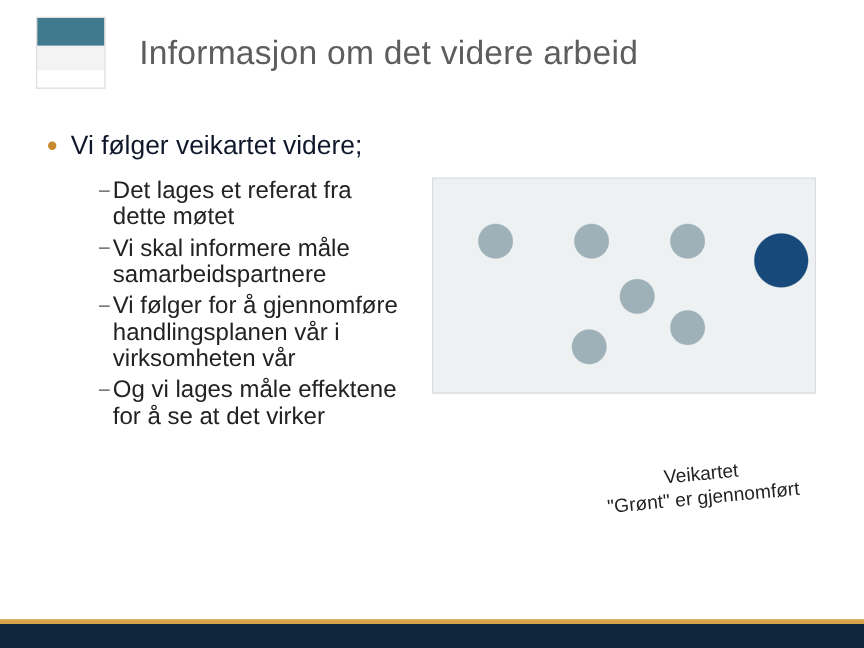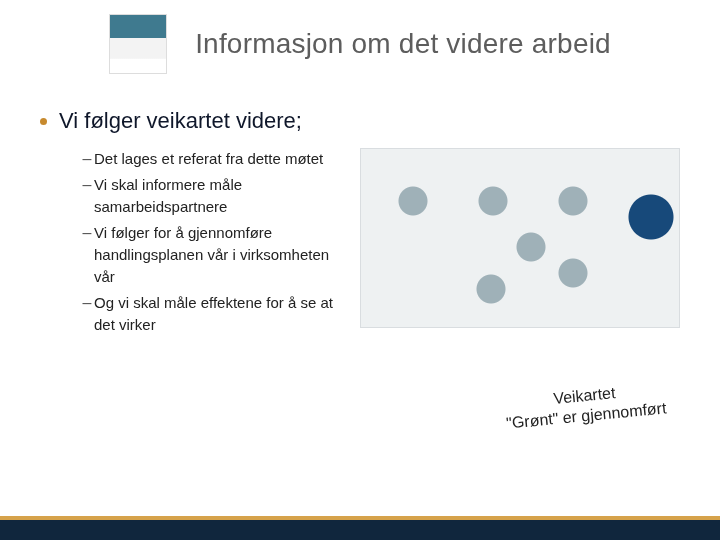--- a/index.html
+++ b/index.html
@@ -1,34 +1,34 @@
 <!DOCTYPE html>
 <html><head>
 <meta charset="utf-8">
 <style>
   * { box-sizing: border-box; margin: 0; padding: 0; }
   html, body { width: 720px; height: 540px; font-family: Arial, Helvetica, sans-serif; background: #fff; color: #333; }
   .slide { position: relative; width: 720px; height: 540px; overflow: hidden; }
-  .header { display: flex; align-items: center; padding: 14px 30px 0 30px; justify-content: center; }
+  .header { display: flex; align-items: center; padding: 14px 30px 0 30px; }
   .logo {
     width: 58px; height: 60px;
     background: linear-gradient(#3f7a8f,#3f7a8f) 0 0/100% 40% no-repeat,
                 linear-gradient(#f3f3f3,#f3f3f3) 0 40%/100% 60% no-repeat;
     border: 1px solid #ddd;
   }
   .title { font-size: 28px; font-weight: 400; color: #5d5d5d; margin-left: 28px; letter-spacing: .2px; }
   .body { padding: 34px 40px 0 40px; }
   .bullet-row { display: flex; align-items: flex-start; }
   .dot { width: 7px; height: 7px; border-radius: 50%; background: #c78a2e; margin-top: 10px; flex: none; }
   .lead { font-size: 22px; color: #0f172a; margin-left: 12px; }
   .cols { display: flex; margin-top: 14px; }
   .col-left { width: 300px; padding-left: 40px; }
   .sub { display: flex; margin-bottom: 4px; }
   .dash { width: 14px; flex: none; color: #555; font-size: 16px; line-height: 22px; text-align: center; }
-  .sub-text { font-size: 15px; line-height: 22px; color: #222; }
+  .sub-text { font-size: 20px; line-height: 22px; color: #222; }
   .col-right { flex: 1; padding-left: 22px; }
   .roadmap {
     width: 320px; height: 180px; background: #eef1f2;
     border: 1px solid #d9dde0; position: relative;
     background-image:
       radial-gradient(circle at 290px 68px, #17497a 22px, transparent 23px),
       radial-gradient(circle at 52px 52px, #9fb1b8 14px, transparent 15px),
       radial-gradient(circle at 132px 52px, #9fb1b8 14px, transparent 15px),
       radial-gradient(circle at 212px 52px, #9fb1b8 14px, transparent 15px),
       radial-gradient(circle at 170px 98px, #9fb1b8 14px, transparent 15px),
@@ -70,21 +70,21 @@
         <div class="sub">
           <span class="dash">–</span>
           <span class="sub-text">Vi skal informere måle samarbeidspartnere</span>
         </div>
         <div class="sub">
           <span class="dash">–</span>
           <span class="sub-text">Vi følger for å gjennomføre handlingsplanen vår i virksomheten vår</span>
         </div>
         <div class="sub">
           <span class="dash">–</span>
-          <span class="sub-text">Og vi skal måle effektene for å se at det virker</span>
+          <span class="sub-text">Og vi lages måle effektene for å se at det virker</span>
         </div>
       </div>
 
       <div class="col-right">
         <div class="roadmap"></div>
       </div>
     </div>
   </div>
 
   <div class="callout">

